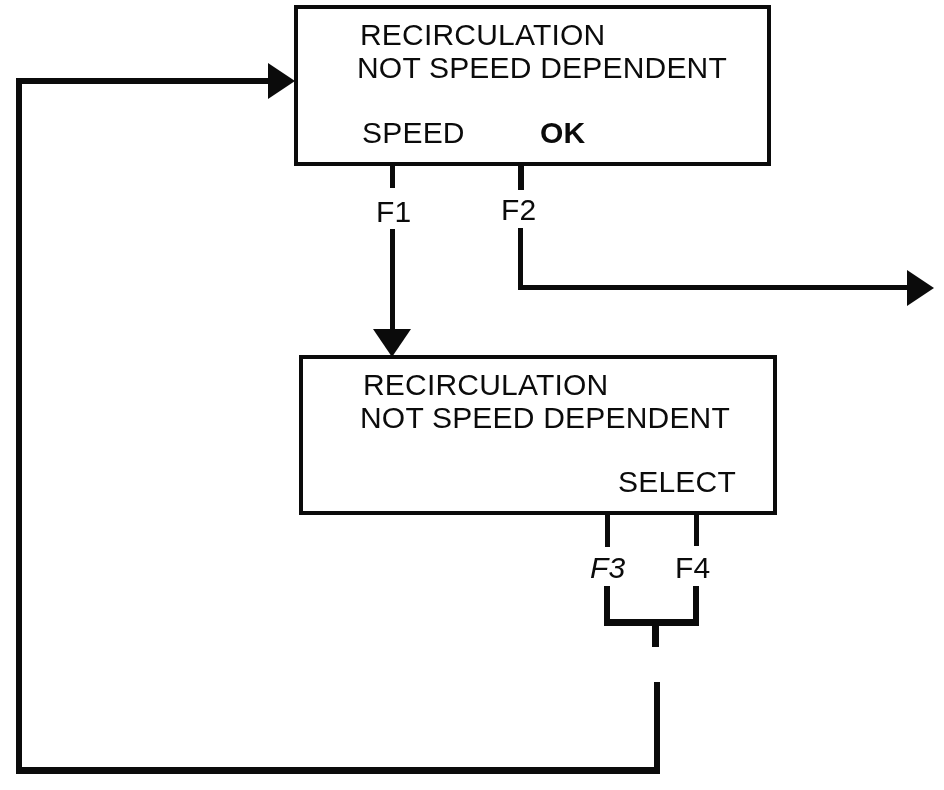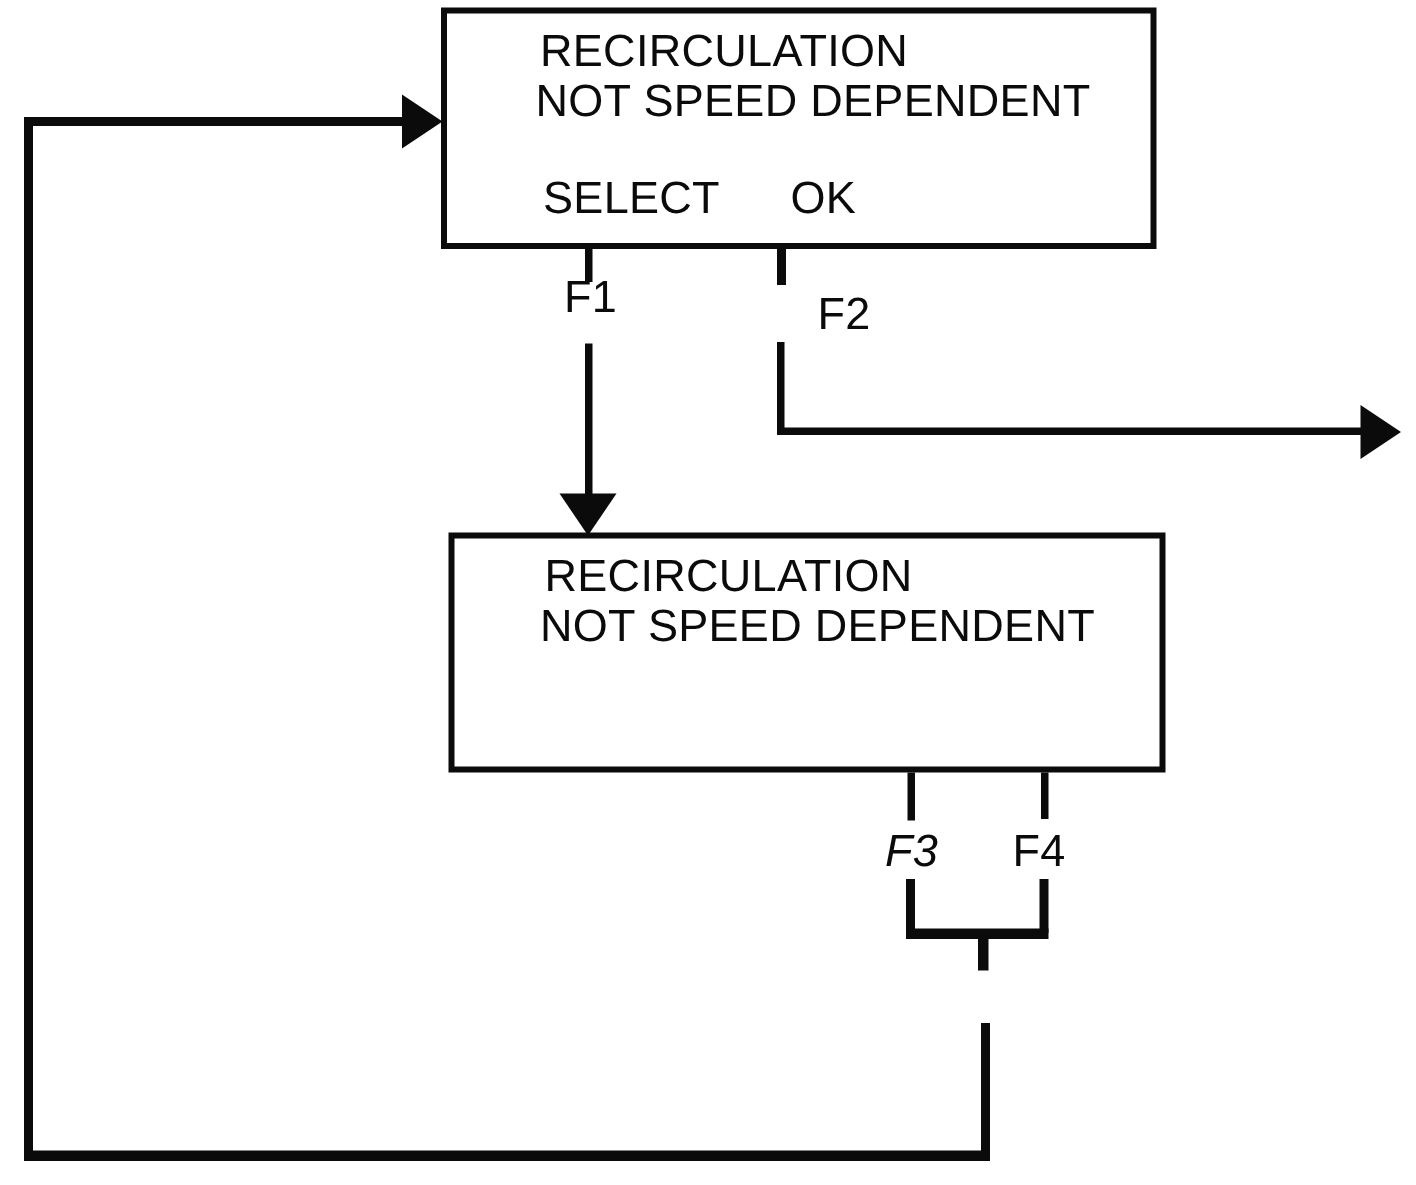--- a/index.html
+++ b/index.html
@@ -61,31 +61,32 @@
   }
 </style>
 </head>
 <body>
 
 <div id="canvas">
 
   <div class="display-box" style="left:294px; top:5px; width:477px; height:161px;">
     <div class="screen-text" style="left:62px; top:9px;">RECIRCULATION</div>
     <div class="screen-text" style="left:59px; top:42px;">NOT SPEED DEPENDENT</div>
-    <div class="screen-text" style="left:64px; top:107px;">SELECT</div>
-    <div class="screen-text" style="left:229px; top:107px;">OK</div>
+    <div class="screen-text" style="left:64px; top:107px;">SPEED</div>
+    <div class="screen-text" style="left:242px; top:107px;font-weight:bold;">OK</div>
   </div>
 
   <div class="display-box" style="left:299px; top:355px; width:478px; height:160px;">
     <div class="screen-text" style="left:60px; top:9px;">RECIRCULATION</div>
     <div class="screen-text" style="left:57px; top:42px;">NOT SPEED DEPENDENT</div>
+    <div class="screen-text" style="left:315px; top:106px;">SELECT</div>
   </div>
 
-  <div class="key-label" style="left:376px; top:182px;">F1</div>
-  <div class="key-label" style="left:501px; top:193px;margin-left:44px;">F2</div>
+  <div class="key-label" style="left:376px; top:195px;">F1</div>
+  <div class="key-label" style="left:501px; top:193px;">F2</div>
   <div class="key-label" style="left:590px; top:551px;font-style:italic;">F3</div>
   <div class="key-label" style="left:675px; top:551px;text-align:center;">F4</div>
 
   <div class="ln" style="left:390px; top:166px; width:5px; height:22px;"></div>
   <div class="ln" style="left:390px; top:229px; width:5px; height:101px;"></div>
   <div class="arrow-down" style="left:373px; top:329px;"></div>
 
   <div class="ln" style="left:518px; top:166px; width:6px; height:24px;"></div>
   <div class="ln" style="left:518px; top:228px; width:5px; height:62px;"></div>
   <div class="ln" style="left:518px; top:285px; width:390px; height:5px;"></div>

